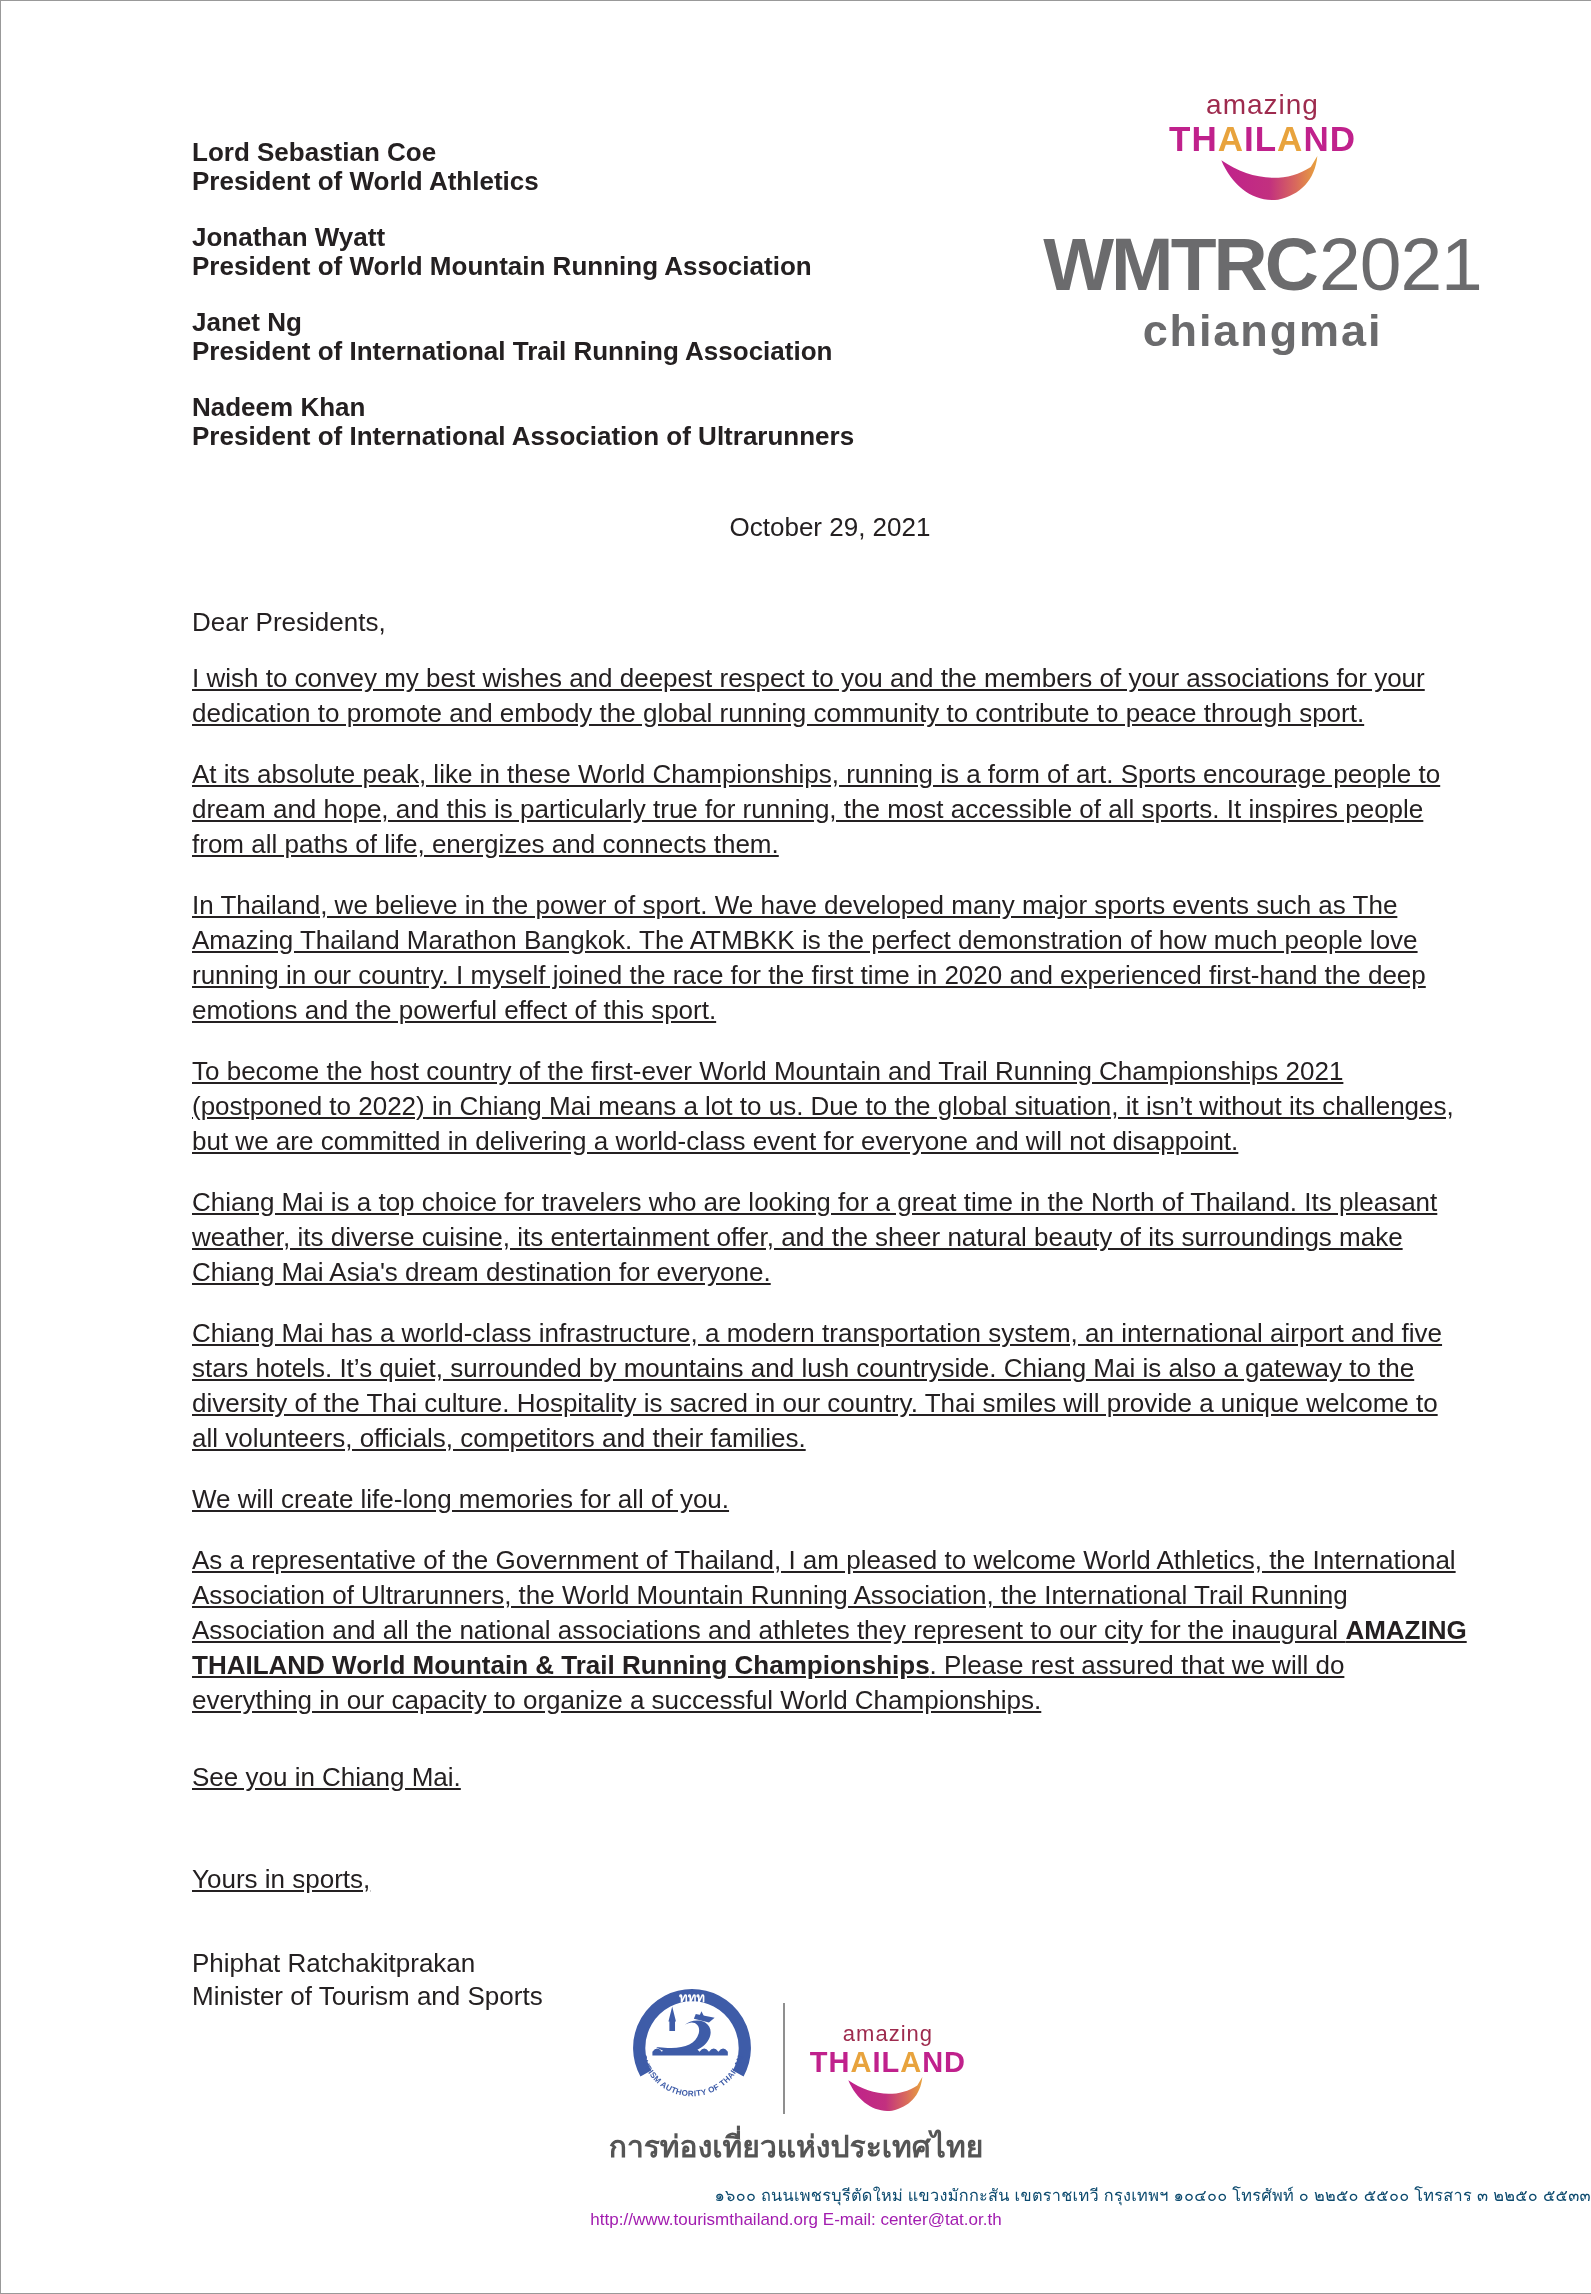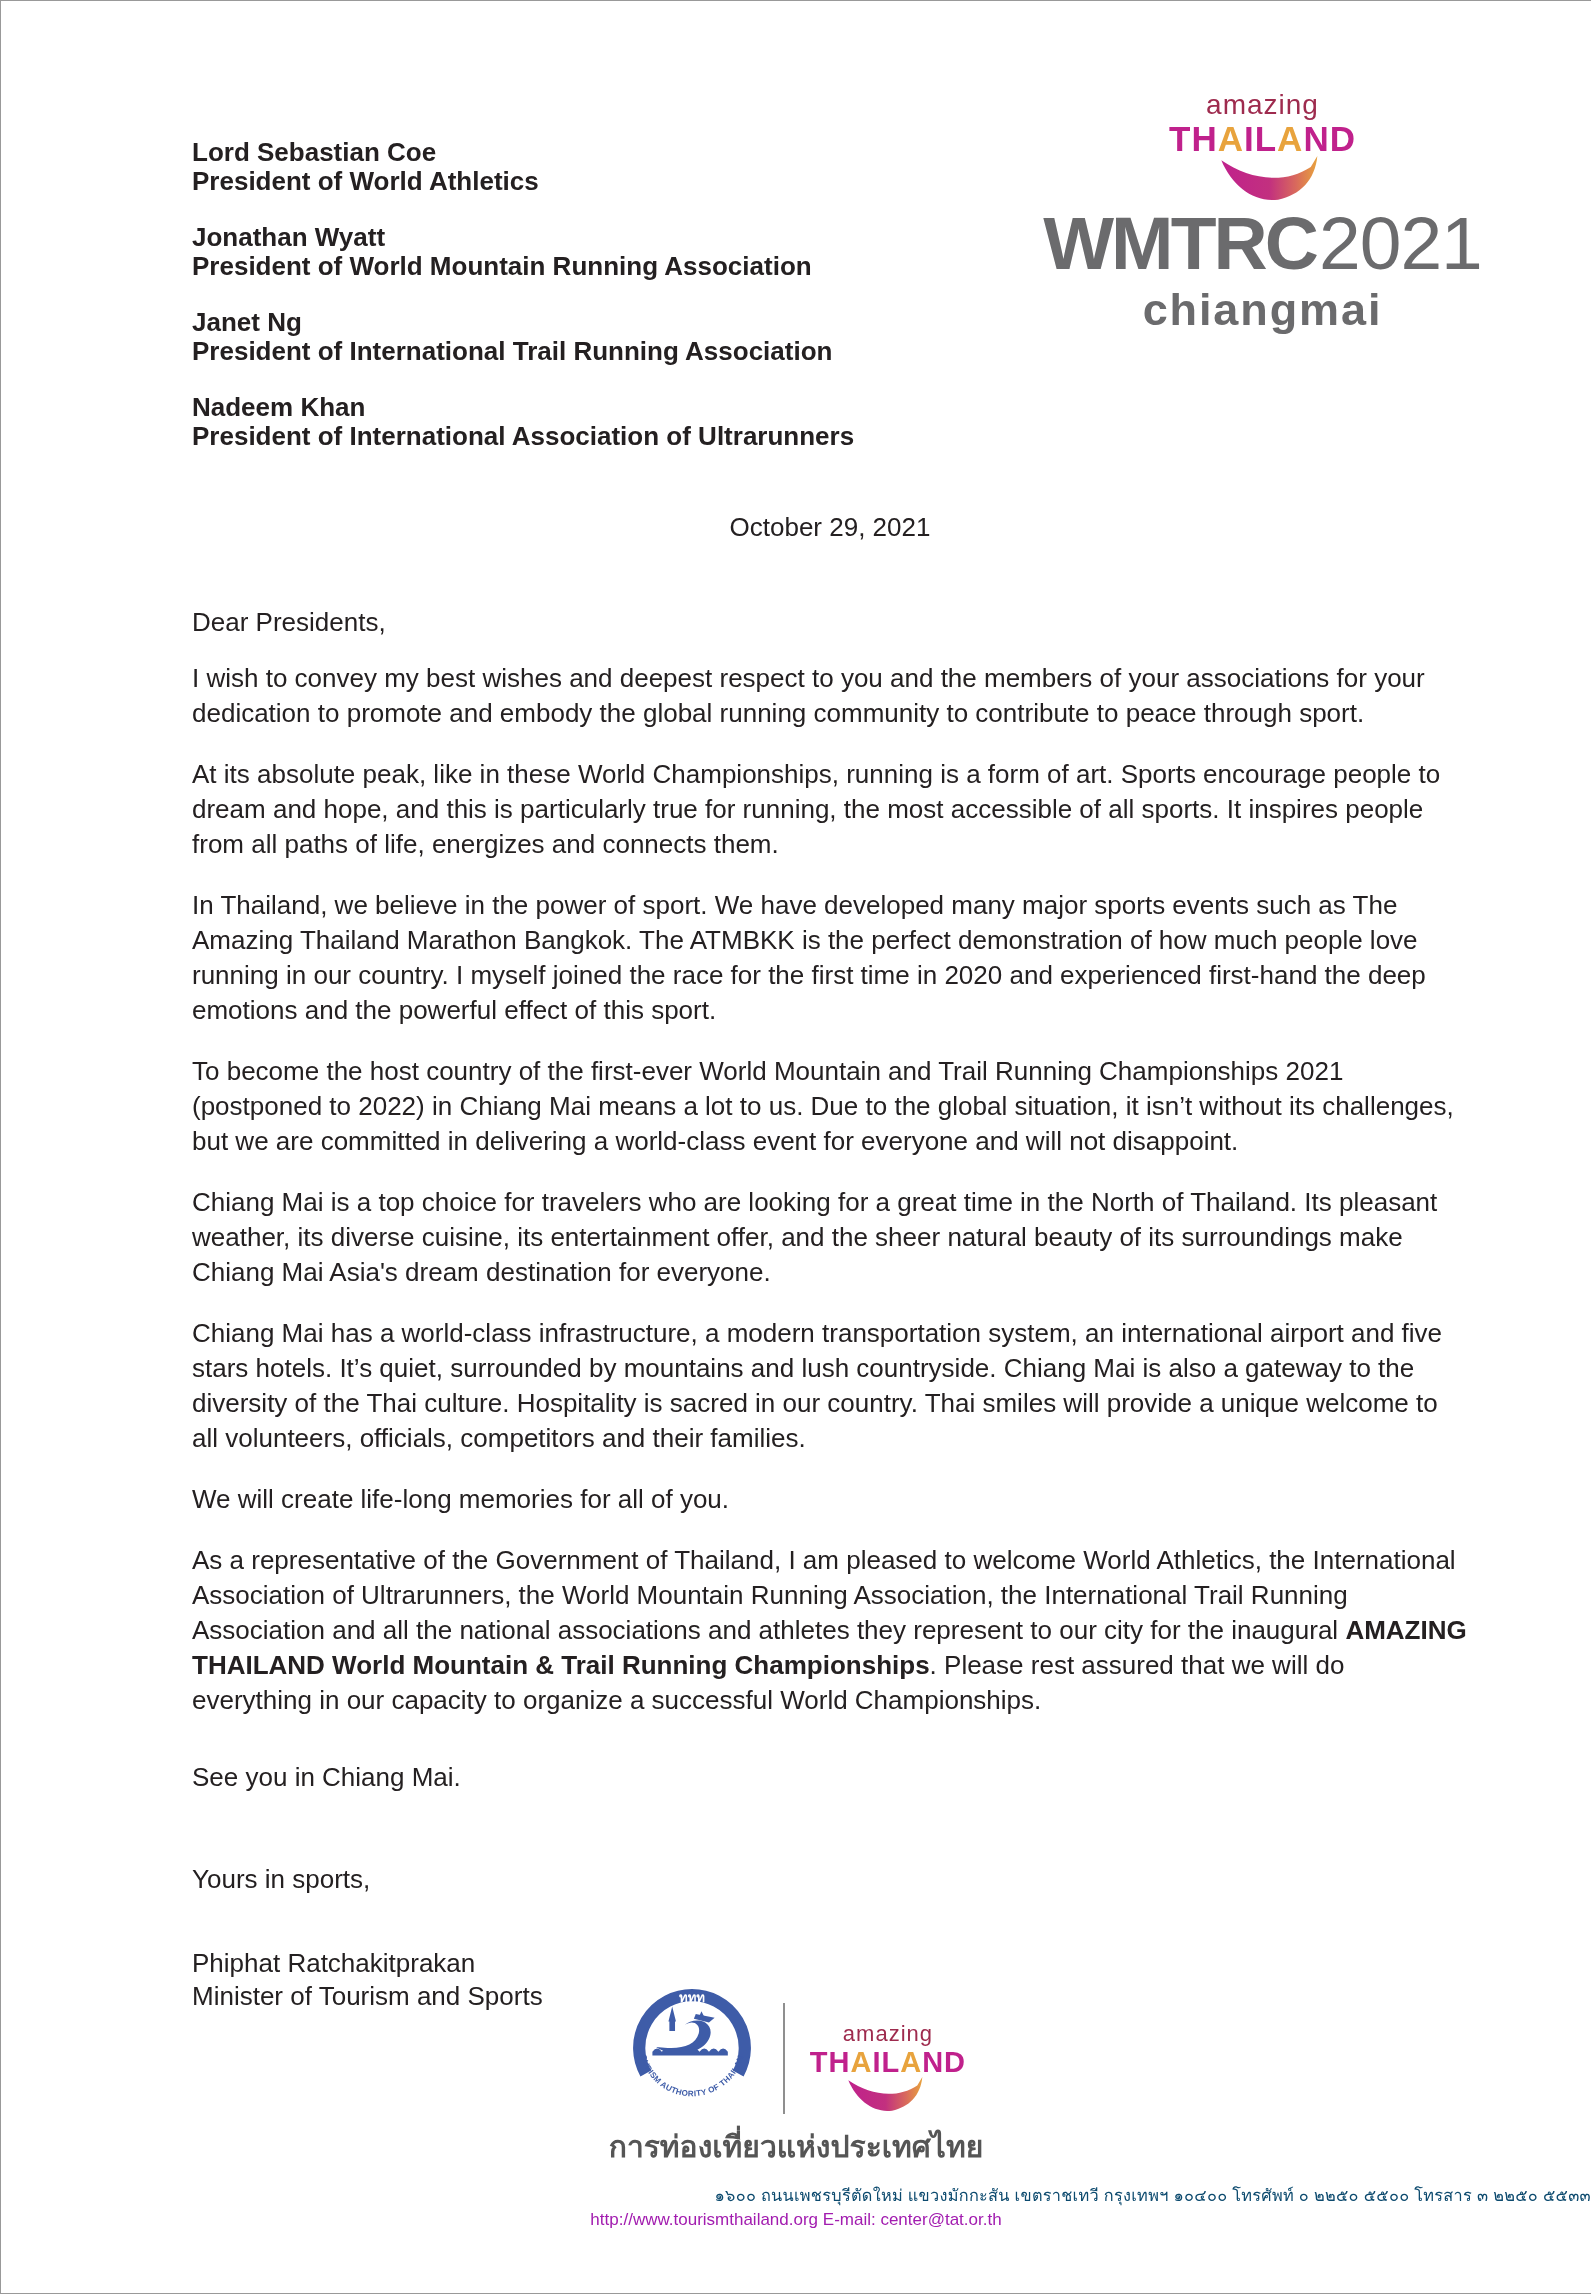--- a/index.html
+++ b/index.html
@@ -19,30 +19,30 @@
   .at-amazing { color:#9e2b4e; letter-spacing:1px; }
   .at-thailand { color:#c0218c; font-weight:bold; letter-spacing:1px; line-height:1.05; white-space:nowrap; }
   .at-thailand .gold { color:#e8a33d; }
   .swoosh { display:block; margin:0 auto; }
 
   
   .header-logo { position:absolute; left:1037px; top:88px; width:449px; text-align:center; }
   .at-lg .at-amazing { font-size:28px; }
   .at-lg .at-thailand { font-size:35px; }
   .at-lg .swoosh { width:113px; height:48px; margin-top:-1.9px; margin-left:46px; }
-  .wmtrc-line { margin-top:2px; font-size:75px; line-height:1; color:#6b6b6d; white-space:nowrap; }
+  .wmtrc-line { margin-top:23px; font-size:75px; line-height:1; color:#6b6b6d; white-space:nowrap; }
   .wmtrc { font-weight:800; letter-spacing:-2.9px; }
   .year { font-weight:200; letter-spacing:-1px; margin-left:2.9px; }
   .chiangmai { font-size:45px; font-weight:bold; color:#6b6b6d; letter-spacing:1.9px; margin-top:2.9px; }
 
   
   .body-text { position:absolute; left:191px; top:509px; width:1276px; font-size:26px; line-height:35px; }
   .date { margin-bottom:60px;text-align:center; }
   .salutation { margin-bottom:21px; }
-  .body-text p { margin:0 0 26px 0; }
+  .body-text p { margin:0 0 26px 0;text-decoration:underline; }
   .para-closing { margin-bottom:42px !important; }
   .see-you { margin-bottom:67px !important; }
   .valediction { margin-bottom:50px !important; }
   .signer { font-weight:normal; line-height:32.5px; }
 
   
   .footer-logos { position:absolute; left:0; top:1981px; width:100%;
     display:flex; justify-content:center; align-items:flex-end; gap:25px; }
   .tat-svg { width:132px; height:132px; }
   .fdivider { width:1.9px; height:111px; background:#8f8f8f; }

